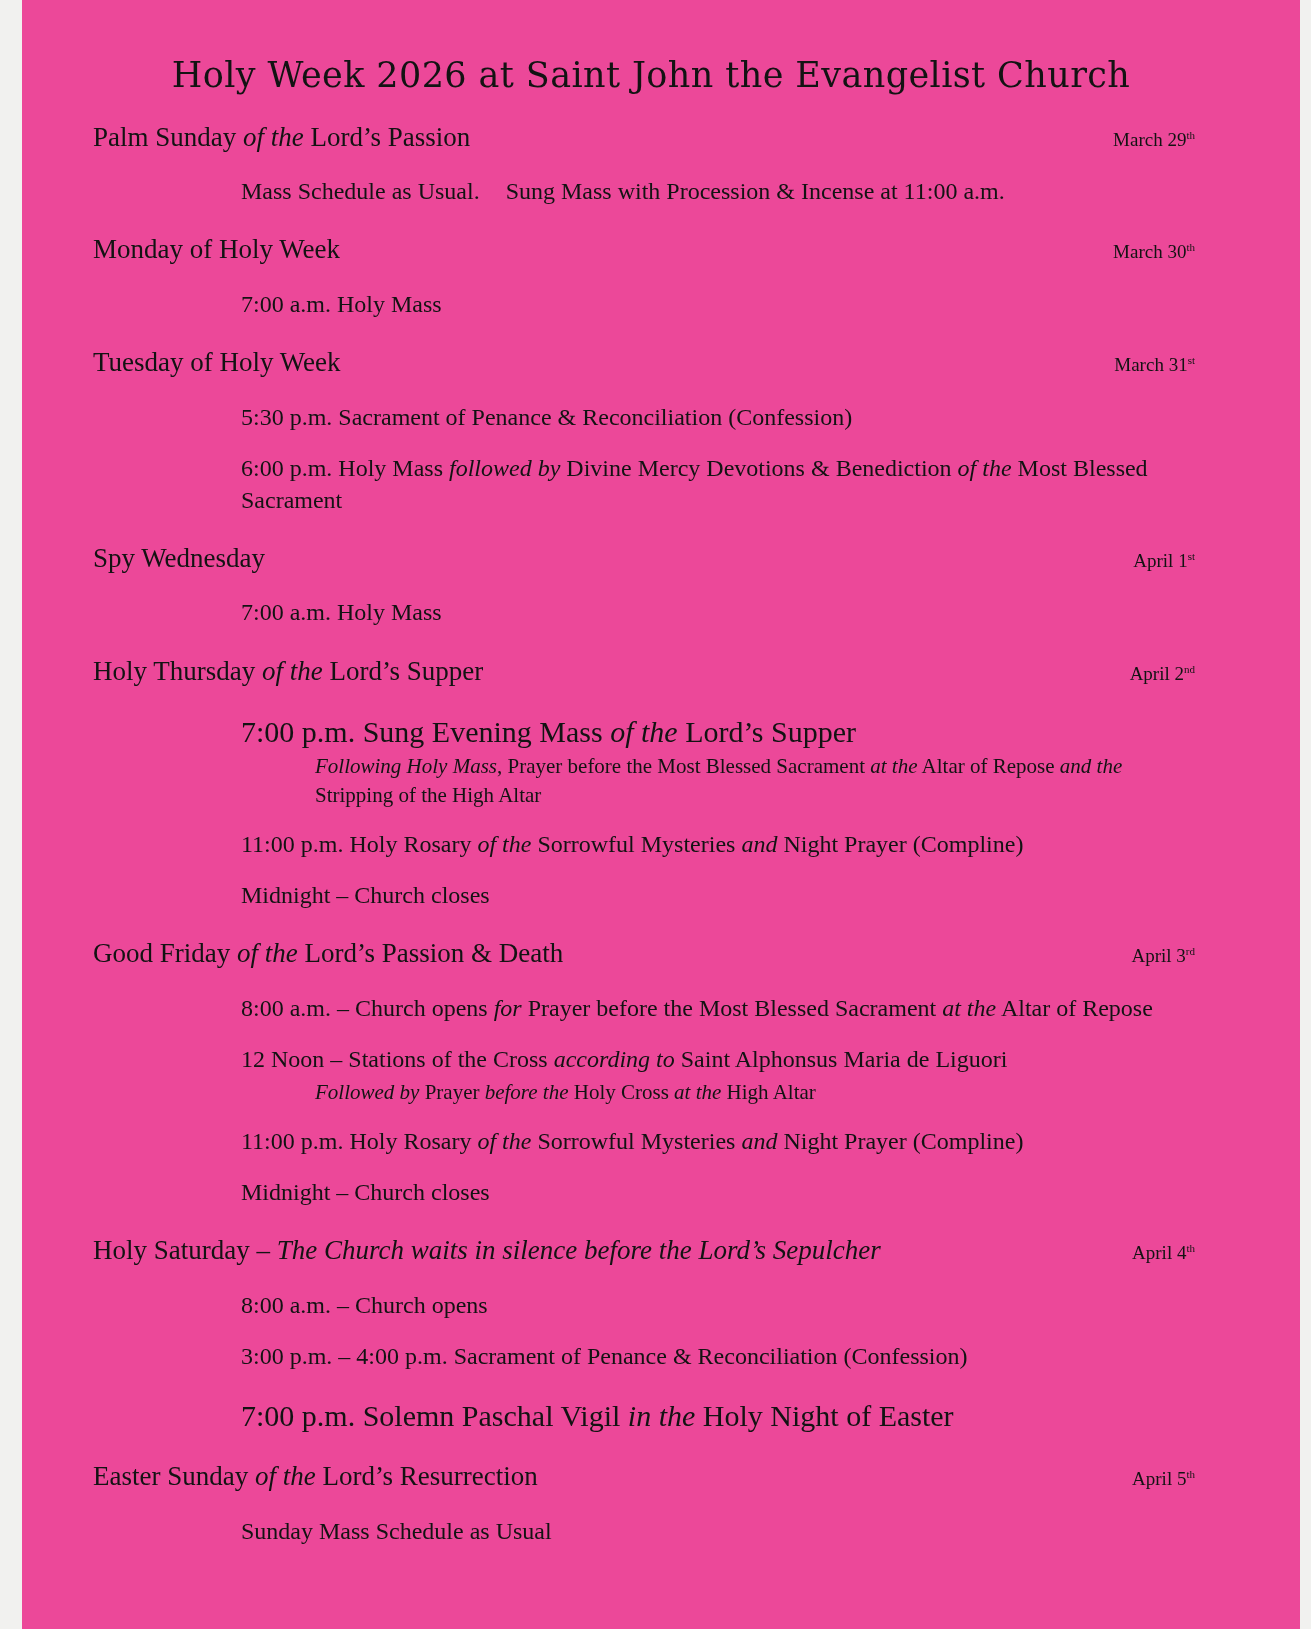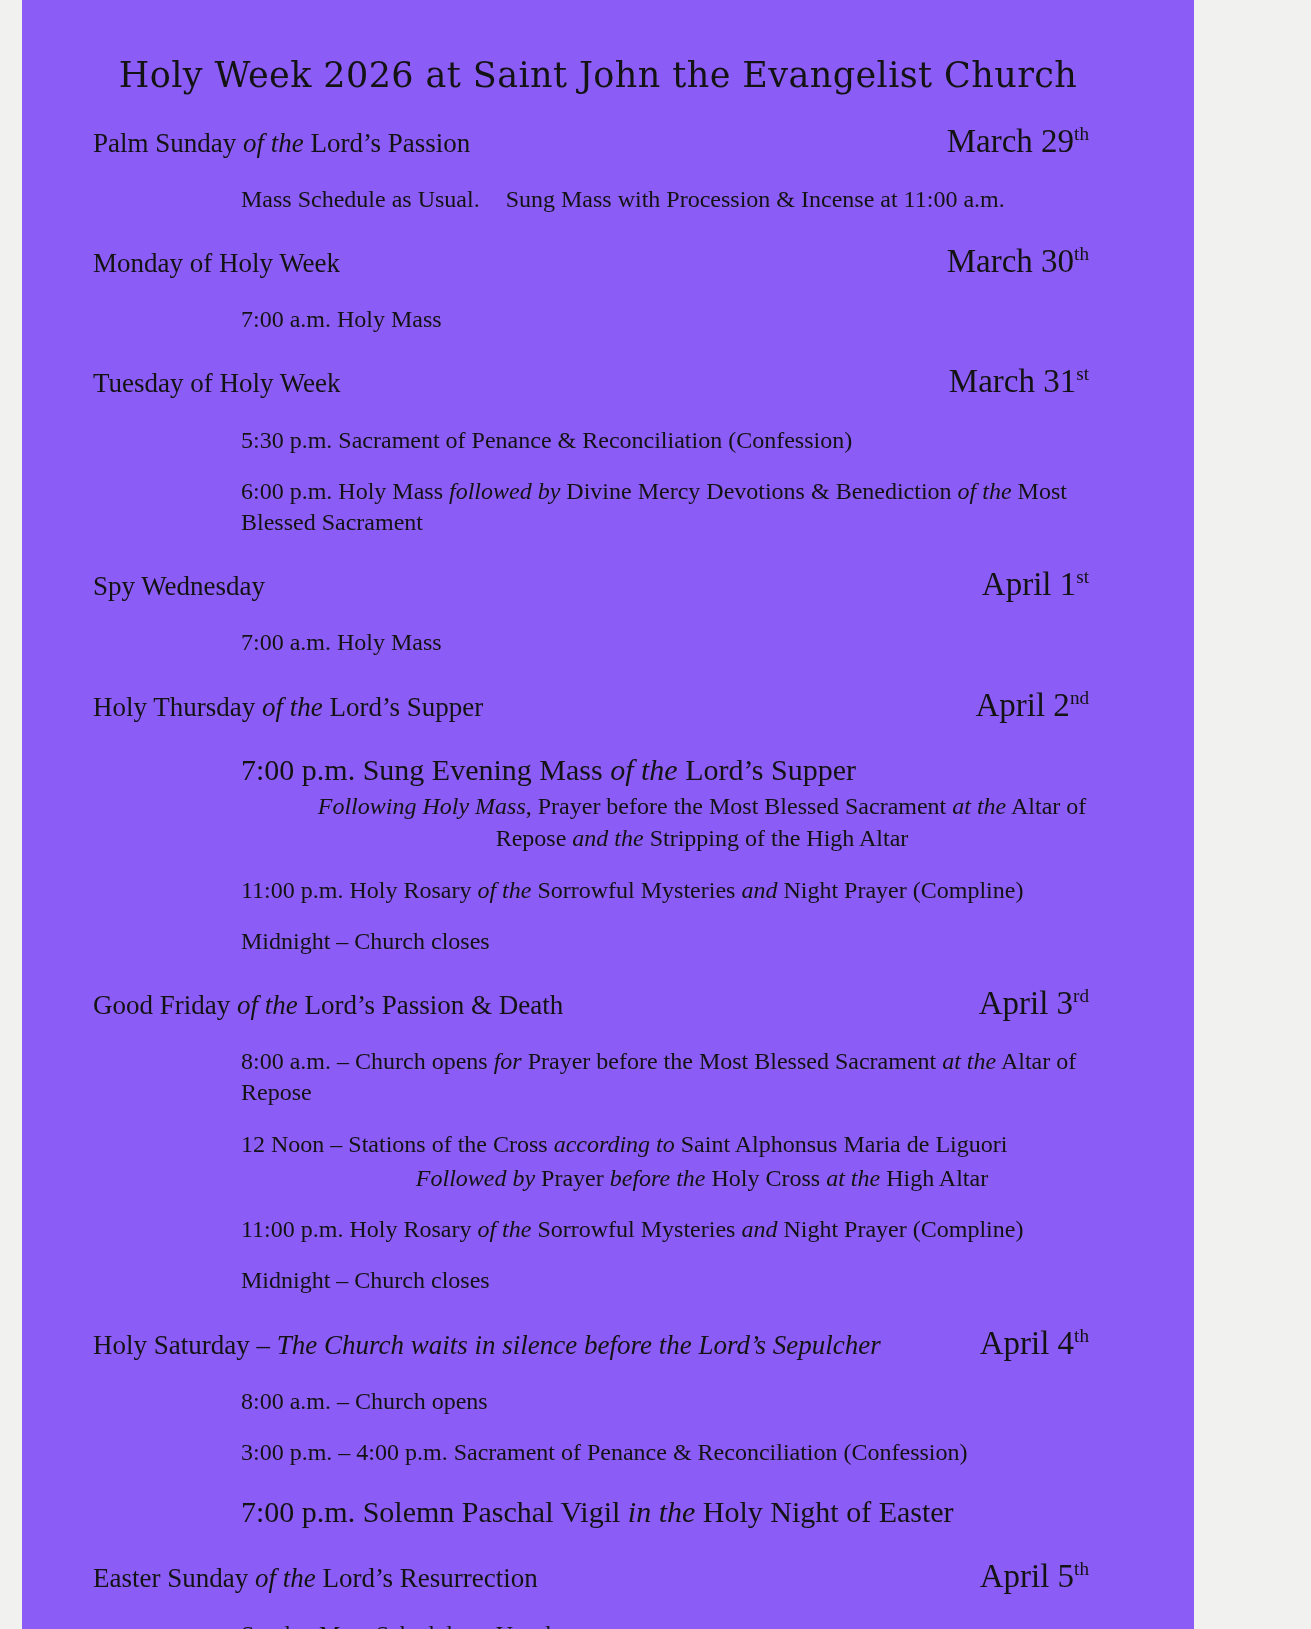--- a/index.html
+++ b/index.html
@@ -10,23 +10,23 @@
   body {
     width: 1311px;
     height: 1629px;
     font-family: "Liberation Serif", "DejaVu Serif", serif;
     overflow: hidden;
   }
   .page {
     position: absolute;
     left: 22px;
     top: 0;
-    width: 1172px;
+    width: 1278px;
     height: 1629px;
-    background: #8b5cf6;
+    background: #ec4899;
     box-sizing: border-box;
   }
   .gutter-right {
     position: absolute;
     left: 1300px;
     top: 0;
     width: 11px;
     height: 1629px;
     background: #f1f1ef;
   }
@@ -58,21 +58,21 @@
     justify-content: space-between;
     margin-top: 26px;
   }
   .day-name {
     font-size: 27px;
     color: #131313;
     line-height: 1.25;
     white-space: nowrap;
   }
   .day-date {
-    font-size: 33px;
+    font-size: 19px;
     color: #131313;
     line-height: 1.25;
     white-space: nowrap;
     text-align: right;
   }
   .day-date sup {
     font-size: 0.58em;
     vertical-align: super;
     line-height: 0;
   }
@@ -88,26 +88,25 @@
   .detail.first { margin-top: 22px; }
 
   .big-line {
     font-size: 30px;
     color: #131313;
     margin-top: 26px;
     padding-left: 148px;
     line-height: 1.2;
   }
   .sub-line {
-    font-size: 24px;
+    font-size: 21px;
     color: #131313;
     margin-top: 2px;
     padding-left: 222px;
     line-height: 1.35;
-    text-align: center;
   }
   .gap { display: inline-block; width: 26px; }
 </style>
 </head>
 <body>
 
 <div class="page">
   <h1 class="doc-title">Holy Week 2026 at Saint John the Evangelist Church</h1>
   <div class="schedule">
       <div class="day-block">

